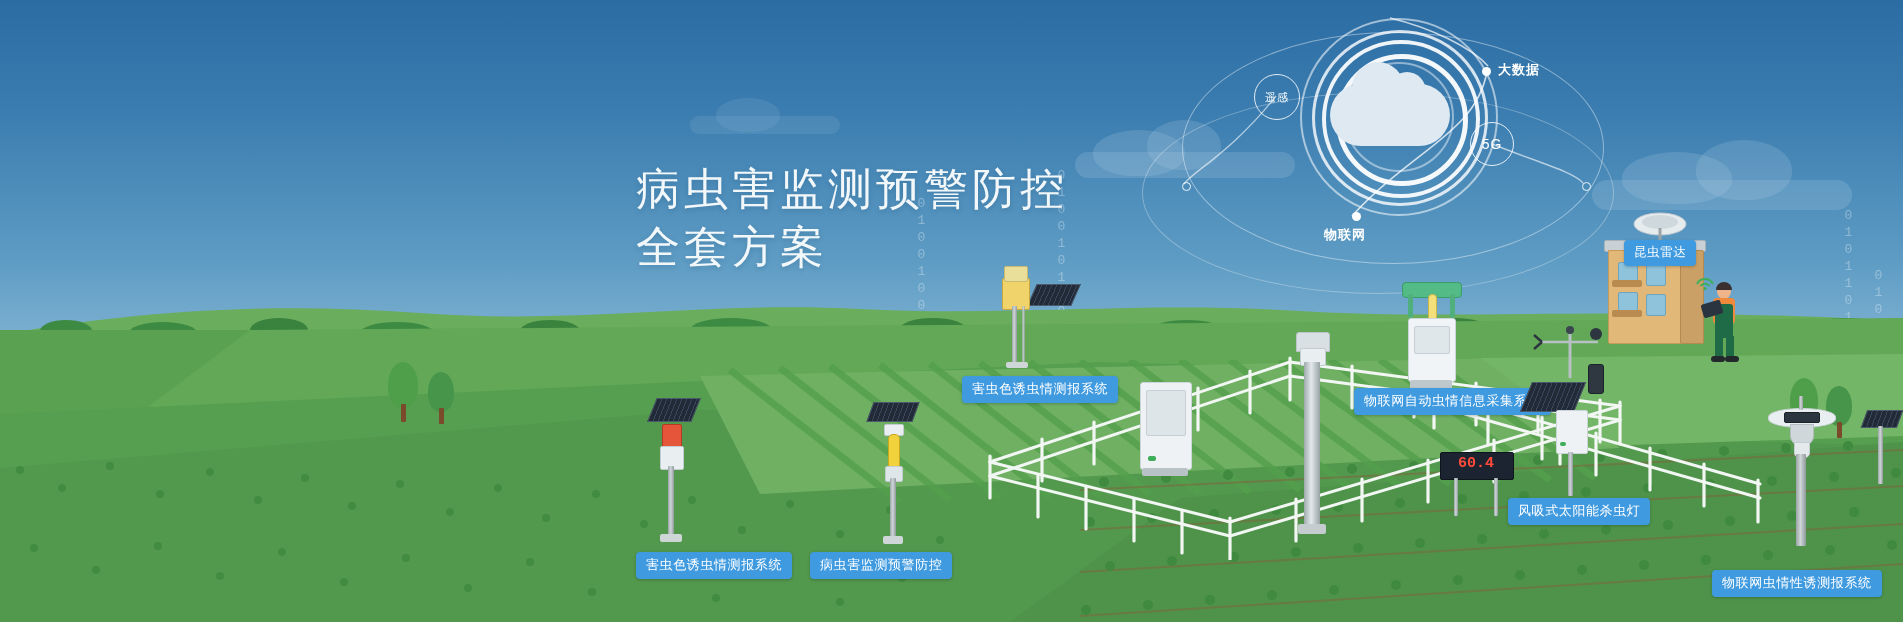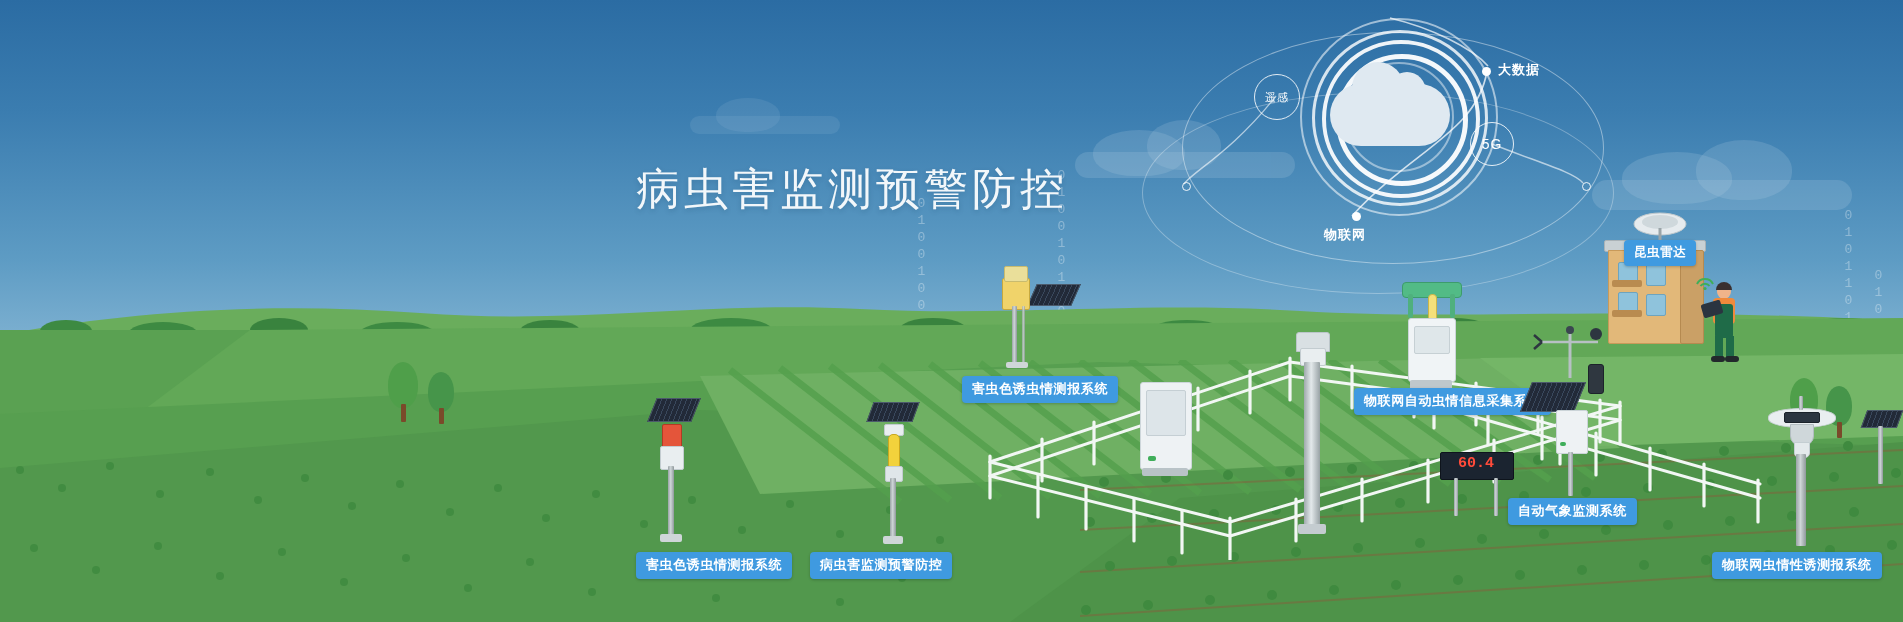--- a/index.html
+++ b/index.html
@@ -66,21 +66,21 @@
   .dev{position:absolute;}
   .pole{position:absolute;background:linear-gradient(90deg,#9aa3a6,#cfd6d8 45%,#8f989b);border-radius:1px;}
   .panel{position:absolute;background:#1d2430;border:1px solid #4b5a6b;
          background-image:repeating-linear-gradient(90deg,#222a38 0 4px,#39485c 4px 5px);}
   .box{position:absolute;background:#e9eef0;border:1px solid #c3ccd0;border-radius:2px;}
   .base{position:absolute;background:#cfd6d8;border-radius:2px;}
 
   
   .lab{
     position:absolute;background:#3f9ae0;color:#fff;
-    font-size:13px;font-weight:bold;letter-spacing:.6px;
+    font-size:13px;font-weight:normal;letter-spacing:.6px;
     padding:4px 10px 5px;border-radius:4px;white-space:nowrap;
     box-shadow:0 1px 3px rgba(0,0,0,.22);
   }
   .lab.sm{font-size:12.5px;}
 
   
   .person{position:absolute;}
   .p{position:absolute;}
 </style>
 </head>
@@ -137,20 +137,21 @@
     <svg width="300" height="230" style="position:absolute;left:0;top:0;overflow:visible;">
       <path d="M 195 49 C 185 110 120 128 60 194" fill="none" stroke="rgba(255,255,255,.75)" stroke-width="1.6"></path>
       <path d="M -16 74 C -60 130 -100 150 -108 162" fill="none" stroke="rgba(255,255,255,.6)" stroke-width="1.4"></path>
       <path d="M 200 122 C 245 140 282 150 291 161" fill="none" stroke="rgba(255,255,255,.6)" stroke-width="1.4"></path>
       <path d="M 98 -4 C 140 6 180 26 196 44" fill="none" stroke="rgba(255,255,255,.7)" stroke-width="1.6"></path>
     </svg>
   </div>
 
   <div id="title">
     <div class="l1">病虫害监测预警防控</div>
+    <div class="l2">全套方案</div>
   </div>
 
   <svg id="hills" viewBox="0 0 1903 90" preserveAspectRatio="none">
     <path d="M0,40 C120,18 260,6 420,18 C580,30 700,6 860,14 C1010,22 1140,6 1300,16 C1460,26 1620,10 1903,26 L1903,90 L0,90 Z" fill="#6aad5c"></path>
     <path d="M0,56 C160,40 300,30 470,40 C640,50 820,34 980,44 C1140,54 1320,40 1903,52 L1903,90 L0,90 Z" fill="#4f9a4b"></path>
   </svg>
 
   <div class="bush" style="left:40px;top:320px;width:52px;height:22px;background:#3d8a42;"></div>
   <div class="bush" style="left:128px;top:322px;width:70px;height:24px;background:#3d8a42;"></div>
   <div class="bush" style="left:250px;top:318px;width:58px;height:24px;background:#39833e;"></div>
@@ -449,21 +450,21 @@
       <circle cx="70" cy="14" r="6" fill="#2d3640"></circle>
       <path d="M16 22 l-8 -7 M16 22 l-8 7" stroke="#2d3640" stroke-width="2.5" fill="none"></path>
       <circle cx="44" cy="10" r="4" fill="#3b4650"></circle>
     </svg>
     <div class="panel" style="left:0px;top:62px;width:52px;height:28px;transform:skewX(-22deg);"></div>
     <div class="box" style="left:62px;top:44px;width:14px;height:28px;background:#2f3740;border-color:#1c232a;border-radius:3px;"></div>
     <div class="box" style="left:30px;top:90px;width:30px;height:42px;background:#eef2f4;border-color:#cbd4d8;"></div>
     <div class="box" style="left:34px;top:122px;width:6px;height:4px;background:#3fae5a;border:0;"></div>
     <div class="pole" style="left:42px;top:132px;width:5px;height:44px;"></div>
   </div>
-  <div class="lab" style="left:1508px;top:498px;">自动气象监测系统</div>
+  <div class="lab" style="left:1508px;top:498px;">风吸式太阳能杀虫灯</div>
 
   <div class="dev" style="left:1604px;top:222px;width:120px;height:122px;">
 
     <svg width="70" height="40" style="position:absolute;left:22px;top:-14px;">
       <ellipse cx="34" cy="16" rx="26" ry="11" fill="#e6ebee" stroke="#c0c9cd"></ellipse>
       <ellipse cx="34" cy="14" rx="18" ry="7" fill="#cfd8dc"></ellipse>
       <line x1="34" y1="20" x2="34" y2="34" stroke="#9aa4a8" stroke-width="3"></line>
       <line x1="24" y1="34" x2="44" y2="34" stroke="#9aa4a8" stroke-width="3"></line>
     </svg>
 
@@ -501,20 +502,20 @@
   </div>
 
   <div class="dev" style="left:1768px;top:396px;width:70px;height:160px;">
     <div class="box" style="left:0px;top:12px;width:66px;height:18px;background:#e9eef0;border-color:#c9d2d6;border-radius:33px/9px;"></div>
     <div class="box" style="left:16px;top:16px;width:34px;height:9px;background:#2b3540;border-color:#1a222a;border-radius:2px;"></div>
     <div class="pole" style="left:31px;top:0px;width:4px;height:14px;"></div>
     <div class="box" style="left:22px;top:28px;width:22px;height:20px;background:#cfd7da;border-color:#b3bdc1;border-radius:0 0 10px 10px;"></div>
     <div class="box" style="left:26px;top:46px;width:14px;height:14px;background:#e4eaec;border-color:#c4ced2;border-radius:0 0 5px 5px;"></div>
     <div class="pole" style="left:28px;top:58px;width:10px;height:92px;"></div>
   </div>
-  <div class="lab" style="left:1712px;top:552px;">物联网虫情性诱测报系统</div>
+  <div class="lab" style="left:1712px;top:570px;">物联网虫情性诱测报系统</div>
 
   <div class="dev" style="left:1862px;top:410px;width:40px;height:80px;">
     <div class="panel" style="left:2px;top:0px;width:34px;height:16px;transform:skewX(-20deg);"></div>
     <div class="pole" style="left:16px;top:16px;width:5px;height:58px;"></div>
   </div>
 
 </div>
 
 </body></html>

